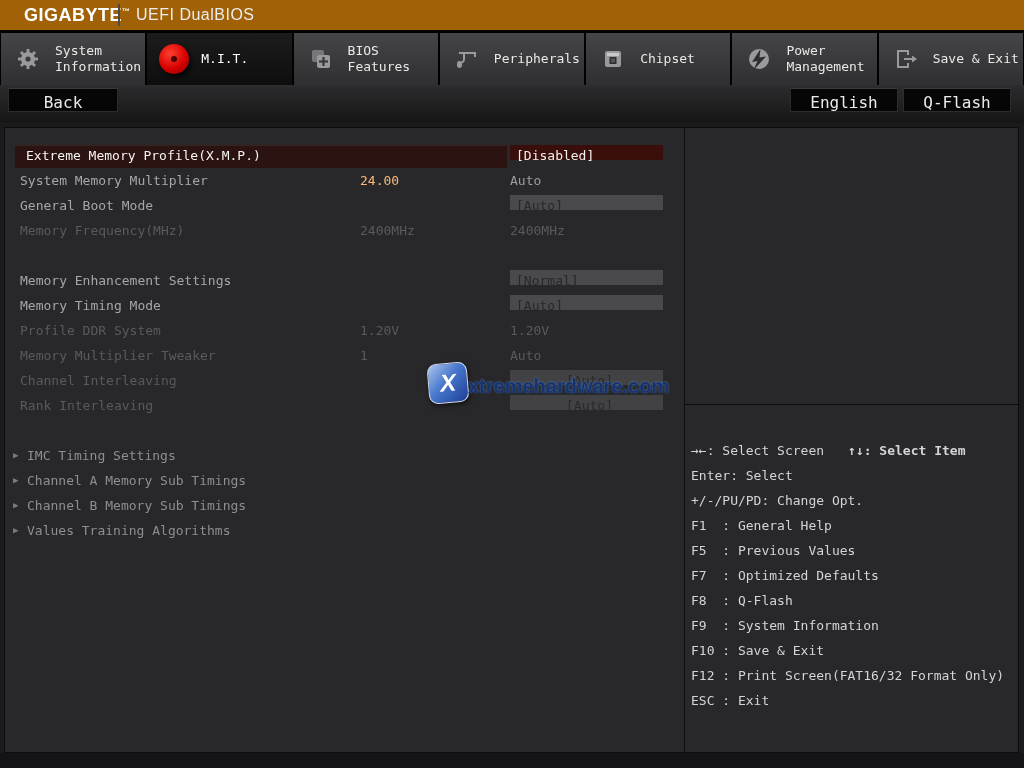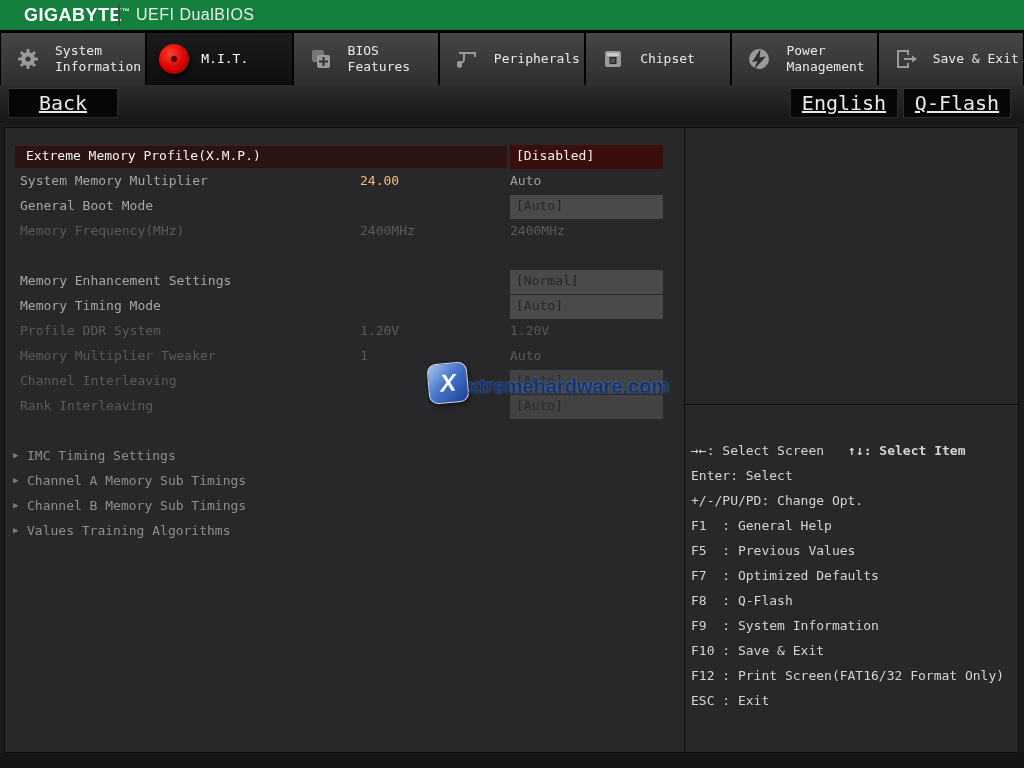--- a/index.html
+++ b/index.html
@@ -4,21 +4,21 @@
 <style>
   * { margin:0; padding:0; box-sizing:border-box; }
   html,body { background:#000; }
   #screen {
     position:relative; width:1024px; height:768px; overflow:hidden;
     background:#1b1b1d;
     font-family:"DejaVu Sans Mono","Liberation Mono",monospace;
     font-size:13px; color:#a6a6a8;
   }
   
-  .topbar { position:absolute; left:0; top:0; width:1024px; height:30px; background:#15803d; }
+  .topbar { position:absolute; left:0; top:0; width:1024px; height:30px; background:#a16207; }
   .brand {
     position:absolute; left:24px; top:5px; color:#fff;
     font-family:"Liberation Sans",sans-serif; font-weight:700; font-size:18px; letter-spacing:.5px;
   }
   .brand sup { font-size:8px; vertical-align:super; }
   .brand-divider { position:absolute; left:118px; top:4px; width:2px; height:22px; background:#4a4a4a; }
   .product {
     position:absolute; left:136px; top:6px; color:#ececec;
     font-family:"Liberation Sans",sans-serif; font-size:16px; letter-spacing:.5px;
   }
@@ -32,42 +32,42 @@
   .tab-label { color:#e9e9e9; white-space:pre-line; line-height:16px; }
   .tab.active .tab-label { color:#fff; }
   .mit-dot { width:30px; height:30px; border-radius:50%; position:relative;
              background:radial-gradient(circle at 38% 32%, #ff4030, #d60000 55%, #8d0000 95%);
              box-shadow:2px 3px 4px rgba(0,0,0,.8); }
   .mit-dot::after { content:""; position:absolute; left:12px; top:12px; width:6px; height:6px;
              border-radius:50%; background:#4a0300; }
   
   .subheader { position:absolute; left:0; top:85px; width:1024px; height:38px;
                background:linear-gradient(#2c2c2e,#161617); }
-  .btn { position:absolute; height:30px; background:#060606; border:1px solid #2c2c2e;
+  .btn { position:absolute; height:24px; background:#060606; border:1px solid #2c2c2e;
          border-top-color:#3a3a3c; color:#eaeaea; text-align:center; line-height:28px;
-         font-size:20px; cursor:pointer;text-decoration:underline; }
+         font-size:16px; cursor:pointer; }
   .btn-back   { left:8px;   top:3px; width:110px; }
   .btn-lang   { left:790px; top:3px; width:108px; }
   .btn-qflash { left:903px; top:3px; width:108px; }
   
   .mainpanel { position:absolute; left:4px; top:127px; width:1015px; height:626px;
                background:#28282b; border:1px solid #0c0c0c; }
   .settings { position:absolute; left:0; top:0; width:679px; height:624px; padding-top:16px; }
   .row { position:relative; height:25px; }
   .spacer { height:25px; }
   .lbl { position:absolute; left:15px; top:4px; color:#a6a6a8; white-space:pre; }
   .cur { position:absolute; left:355px; top:4px; color:#fdba74; white-space:pre; }
   .val { position:absolute; left:505px; top:4px; color:#9c9c9e; white-space:pre; }
   .row.selected .sel-bg { position:absolute; left:10px; top:1px; width:492px; height:23px;
                           background:#2a1310; border-top:1px solid #3c221c; }
   .row.selected .lbl { left:21px; color:#f6f4f2; }
-  .valbox { left:505px; top:1px; width:153px; height:24px; line-height:22px; padding-left:6px;
+  .valbox { left:505px; top:1px; width:153px; height:15px; line-height:22px; padding-left:6px;
             background:#4a4a4c; color:#28282a; }
   .valbox.redbox { background:#3a0f0b; color:#f2efed; }
-  .row.dim .lbl, .row.dim .cur, .row.dim .val { color:#5a5a5c; }
+  .row.dim .lbl, .row.dim .cur, .row.dim .val { color:#5a5a5c;text-align:center; }
   .row.dim .valbox { background:#424244; color:#2a2a2c; }
   .submenu-row { position:relative; height:25px; cursor:pointer; }
   .arrow-icon { position:absolute; left:8px; top:6px; font-size:9px; color:#7c7c7e; }
   .submenu-label { position:absolute; left:22px; top:4px; color:#8e8e90; }
   
   .helppanel { position:absolute; left:679px; top:0; width:335px; height:624px;
                border-left:1px solid #0c0c0c; }
   .descbox { position:absolute; left:0; top:0; width:335px; height:277px;
              border-bottom:1px solid #0c0c0c; }
   .keys { position:absolute; left:0; top:278px; width:335px; padding:37px 0 0 6px; }

